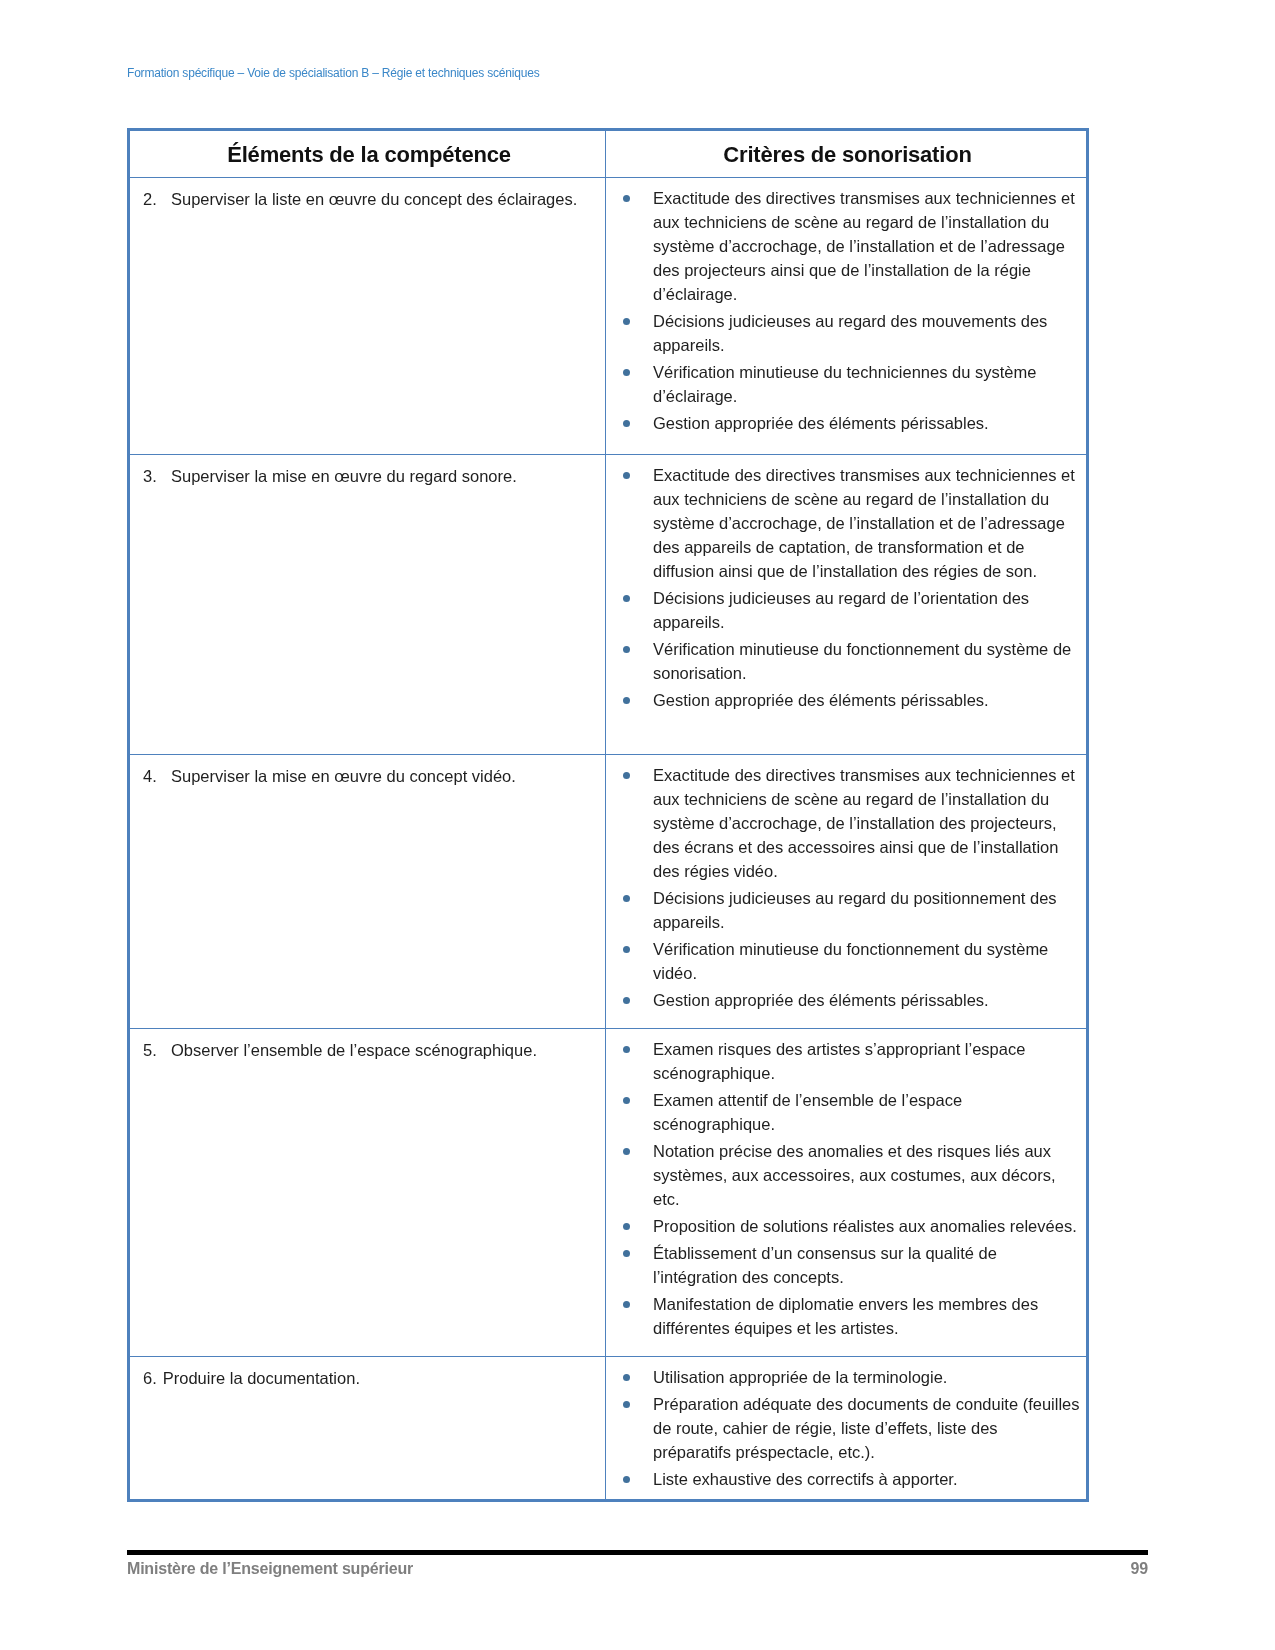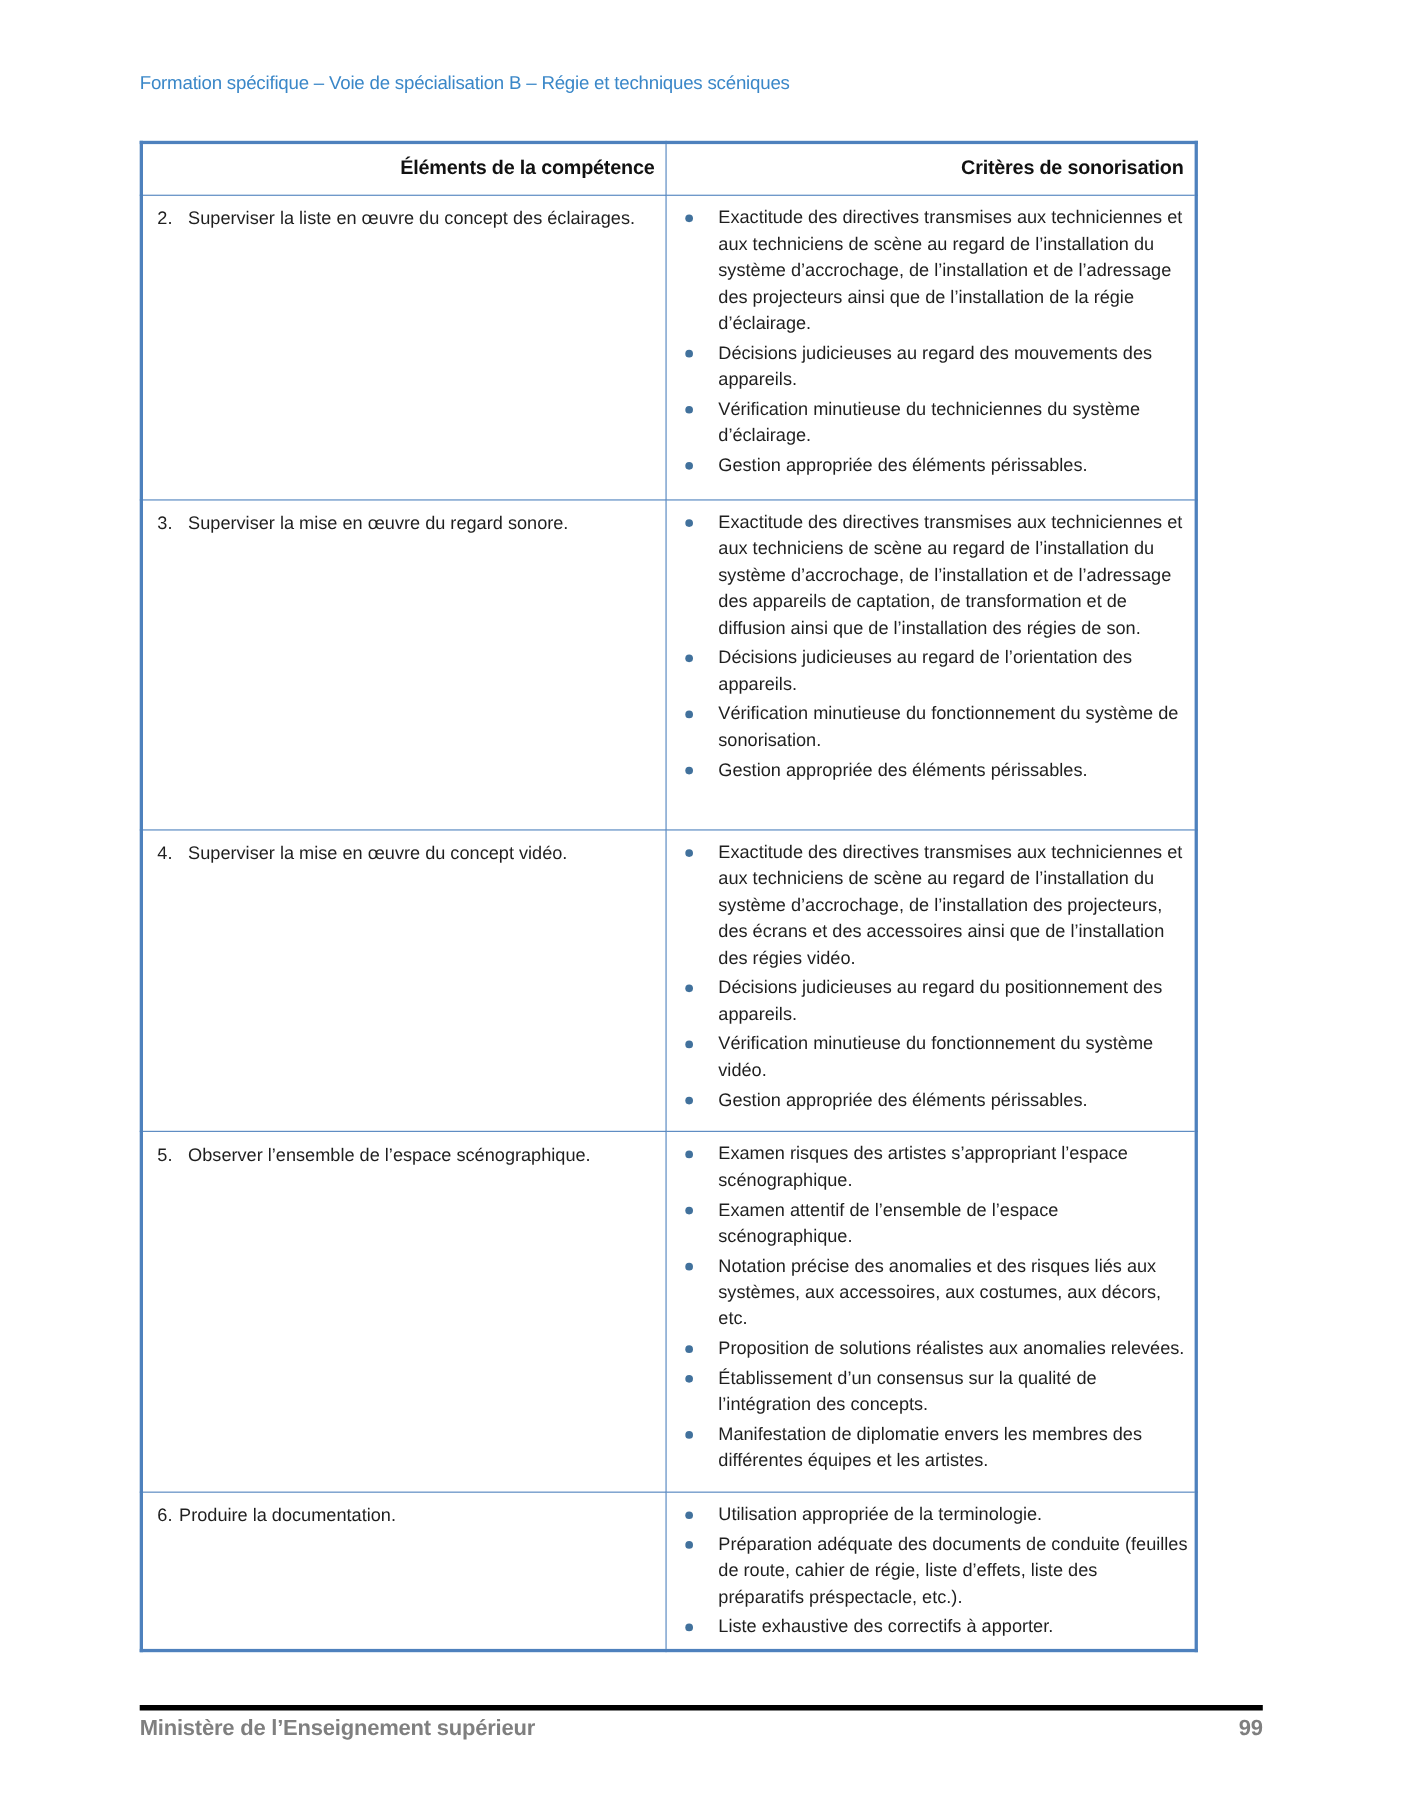--- a/index.html
+++ b/index.html
@@ -5,31 +5,31 @@
   * { margin:0; padding:0; box-sizing:border-box; }
   html,body { background:#ffffff; }
   body {
     width:1275px; height:1650px; position:relative;
     font-family:"Liberation Sans", sans-serif;
     color:#1f1f1f;
     --table-border:#4e81bd; --bullet:#41719c; --header-blue:#3a87c8; --footer-gray:#7f7f7f; --rule-black:#000000;
   }
   .doc-header {
     position:absolute; left:127px; top:66px;
-    font-size:17px; letter-spacing:-0.2px;
+    font-size:12px; letter-spacing:-0.2px;
     color:var(--header-blue);
   }
   table.comp-table {
     position:absolute; left:127px; top:128px; width:959px;
     border-collapse:collapse; table-layout:fixed;
     border:3px solid var(--table-border);
   }
   .comp-table th, .comp-table td { border:1px solid var(--table-border); vertical-align:top; }
   .comp-table th {
-    height:48px; font-size:18px; font-weight:bold; text-align:right;
+    height:48px; font-size:22px; font-weight:bold; text-align:center;
     padding:11px 10px 0 13px; color:#111111; letter-spacing:-0.2px;
   }
   .comp-table col.c1 { width:477px; }
   .comp-table col.c2 { width:482px; }
   .comp-table td { font-size:16.5px; line-height:24px; }
   .cell-left  { padding:9px 16px 8px 13px; }
   .cell-right { padding:8px 6px 8px 0; }
   .element { display:flex; }
   .num { width:28px; flex:none; }
   tbody tr:last-child .num { width:auto; margin-right:6px; }
@@ -47,21 +47,21 @@
   tbody tr:nth-child(3) td { height:274px; }
   tbody tr:nth-child(4) td { height:328px; }
   tbody tr:nth-child(5) td { height:137px; }
   .footer-rule {
     position:absolute; left:127px; top:1550px; width:1021px; height:5px;
     background:var(--rule-black);
   }
   .footer-row {
     position:absolute; left:127px; top:1560px; width:1021px;
     display:flex; justify-content:space-between;
-    font-size:20px; font-weight:bold; letter-spacing:-0.2px;
+    font-size:16px; font-weight:bold; letter-spacing:-0.2px;
     color:var(--footer-gray);
     gap:32px;
   }
 </style>
 </head>
 <body style="--table-border: #4e81bd; --bullet: #41719c; --header-blue: #3a87c8; --footer-gray: #7f7f7f; --rule-black: #000000;">
 
 <div class="doc-header">Formation spécifique – Voie de spécialisation B – Régie et techniques scéniques</div>
 
 <table class="comp-table">

